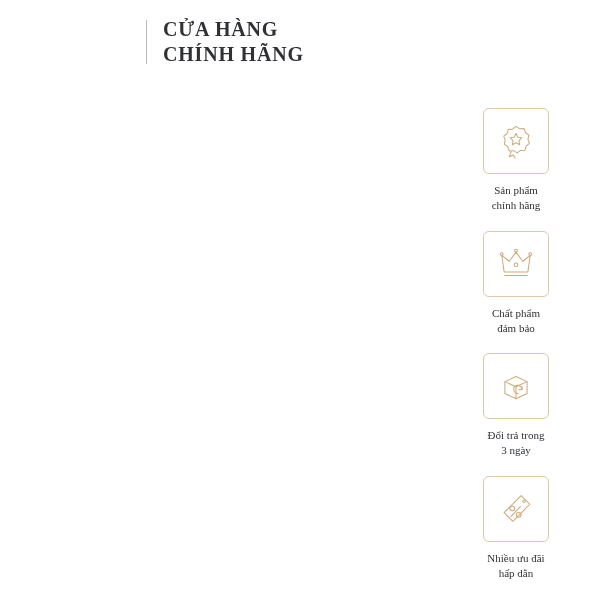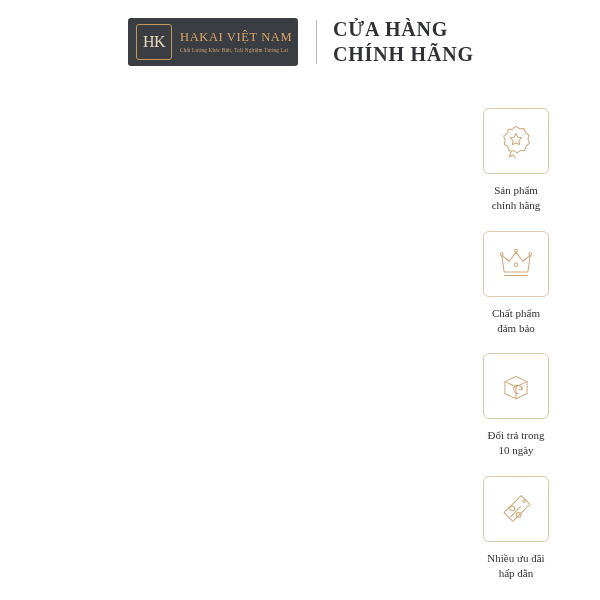--- a/index.html
+++ b/index.html
@@ -136,29 +136,20 @@
   }
   svg.ico {
     display: block;
   }
 </style>
 </head>
 <body>
 
 <div class="brand-bar">
 
-  <div class="logo-plate">
-    <div class="logo-mark">
-      <span>HK</span>
-    </div>
-    <div class="logo-text">
-      <div class="logo-title">HAKAI VIỆT NAM</div>
-      <div class="logo-sub">Chất Lượng Khác Biệt, Trải Nghiệm Tương Lai</div>
-    </div>
-  </div>
 
   <div class="brand-divider"></div>
 
   <div class="brand-slogan">
     <div>CỬA HÀNG</div>
     <div>CHÍNH HÃNG</div>
   </div>
 
 </div>
 
@@ -200,21 +191,21 @@
       <svg class="ico" width="38" height="38" viewBox="0 0 48 48" fill="none" stroke="#d1a878" stroke-width="1.3" stroke-linecap="round" stroke-linejoin="round">
         <path d="M24 12 L38 18.5 L38 33.5 L24 40 L10 33.5 L10 18.5 Z"></path>
         <path d="M10 18.5 L24 25 L38 18.5"></path>
         <path d="M24 25 L24 40"></path>
         <path d="M31.5 28.5 A5.2 5.2 0 1 0 26.8 33.6"></path>
         <path d="M31.5 24.5 L31.5 28.8 L27.4 28.8"></path>
       </svg>
     </div>
     <div class="feature-caption">
       <span>Đổi trả trong</span>
-      <span class="l2">10 ngày</span>
+      <span class="l2">3 ngày</span>
     </div>
   </div>
 
   <div class="feature-item">
     <div class="feature-box">
       <svg class="ico" width="38" height="38" viewBox="0 0 48 48" fill="none" stroke="#d1a878" stroke-width="1.3" stroke-linecap="round" stroke-linejoin="round">
         <path d="M30.5 7 L41.5 18 L20 39.5 L9 28.5 Z"></path>
         <circle cx="34.2" cy="14.3" r="1.6"></circle>
         <circle cx="19.2" cy="23.2" r="3"></circle>
         <circle cx="27.4" cy="31.4" r="3"></circle>

